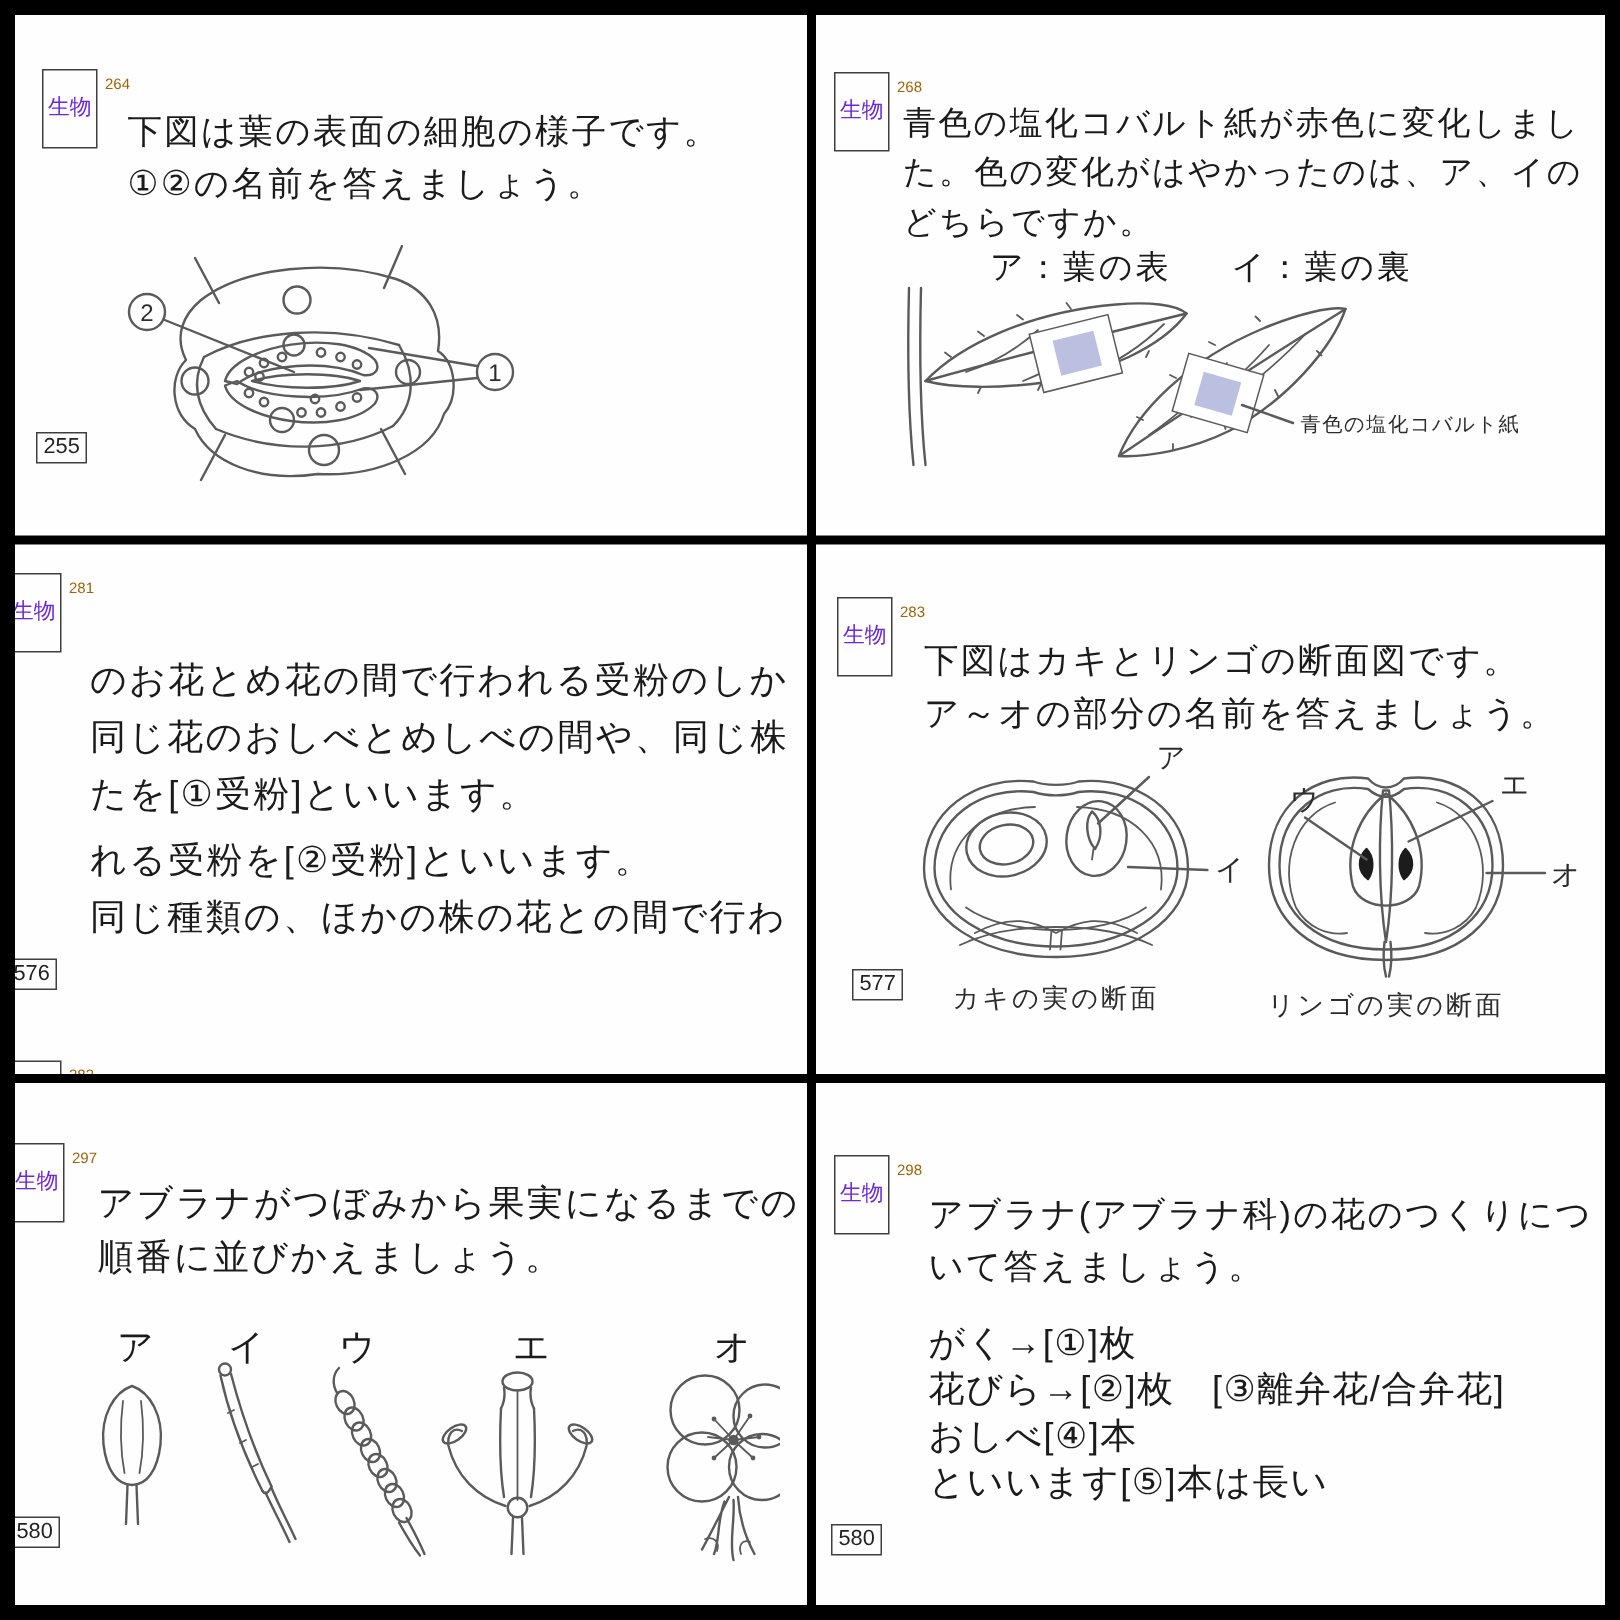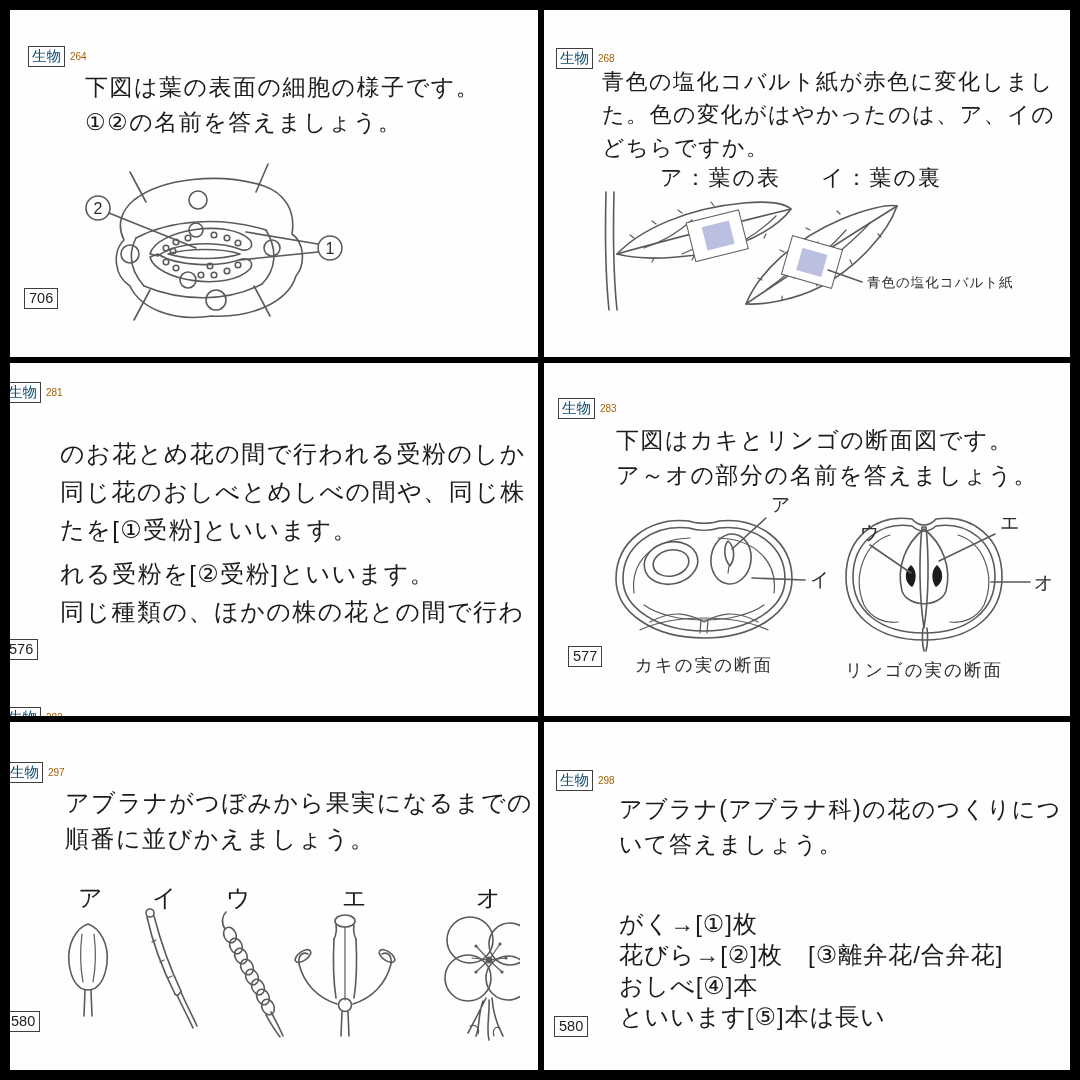--- a/index.html
+++ b/index.html
@@ -1,28 +1,28 @@
 <!DOCTYPE html>
 <html><head>
 <meta charset="utf-8">
 <style>
   html,body{margin:0;padding:0;background:#000;}
   .canvas{position:relative;width:1080px;height:1080px;background:#000;overflow:hidden;
           font-family:"Liberation Sans","DejaVu Sans",sans-serif;color:#1b1b1b;}
   .cell{position:absolute;background:#fefefe;overflow:hidden;}
   .tag{position:absolute;display:flex;align-items:flex-start;gap:5px;}
-  .tbox{border:1.6px solid #3f3f3f;padding:0 3px;font-size:14.5px;line-height:19px;color:#0c4a6e;white-space:pre;}
+  .tbox{border:1.6px solid #3f3f3f;padding:16px 3px;font-size:14.5px;line-height:19px;color:#6d28d9;white-space:pre;}
   .tnum{font-size:10px;line-height:19px;color:#a16207;padding-top:1px;white-space:pre;}
   .refbox{position:absolute;border:1.6px solid #3f3f3f;padding:0 4px;font-size:14.5px;line-height:19px;color:#222;white-space:pre;}
   .q{position:absolute;letter-spacing:1.5px;}
   .q div{white-space:pre;}
   .fs23{font-size:23px;line-height:35px;}
   .fs22{font-size:22px;line-height:33px;}
   .fs24{font-size:24px;line-height:38px;}
-  .list{position:absolute;font-size:24px;line-height:31px;letter-spacing:1px;margin-top:28px;}
+  .list{position:absolute;font-size:24px;line-height:31px;letter-spacing:1px;}
   .list div{white-space:pre;}
   .optline{position:absolute;display:flex;gap:40px;font-size:22px;letter-spacing:2px;white-space:pre;}
   .kana{position:absolute;font-size:24px;letter-spacing:1px;white-space:pre;}
   svg{position:absolute;}
   svg path, svg ellipse, svg circle, svg line{fill:none;stroke:#5a5a5a;stroke-width:1.6;stroke-linecap:round;stroke-linejoin:round;}
   svg .thin{stroke-width:1.2;}
   svg .fillseed{fill:#1c1c1c;stroke:#1c1c1c;}
   svg .paper{fill:#ffffff;}
   svg .cobalt{fill:#bcc0e0;stroke:none;}
   svg text{fill:#2c2c2c;stroke:none;font-family:"Liberation Sans","DejaVu Sans",sans-serif;}
@@ -86,21 +86,21 @@
         <text x="28" y="56" font-size="16" text-anchor="middle">2</text>
         <path d="M 39,55 L 126,90"></path>
       </g>
       <g>
         <circle cx="260" cy="90" r="12"></circle>
         <text x="260" y="96" font-size="16" text-anchor="middle">1</text>
         <path d="M 248,86 L 176,74"></path>
           <path d="M 248,94 L 170,102"></path>
       </g>
     </svg>
-    <div class="refbox" style="left:14px;top:278px;">706</div>
+    <div class="refbox" style="left:14px;top:278px;">255</div>
   </div>
 
   <div class="cell" style="left:544px;top:10px;width:526px;height:347px;">
     <div class="tag" style="left:12px;top:38px;">
       <span class="tbox">生物</span>
       <span class="tnum">268</span>
     </div>
     <div class="q fs22" style="left:58px;top:55px;">
       <div>青色の塩化コバルト紙が赤色に変化しまし</div>
       <div>た。色の変化がはやかったのは、ア、イの</div>

